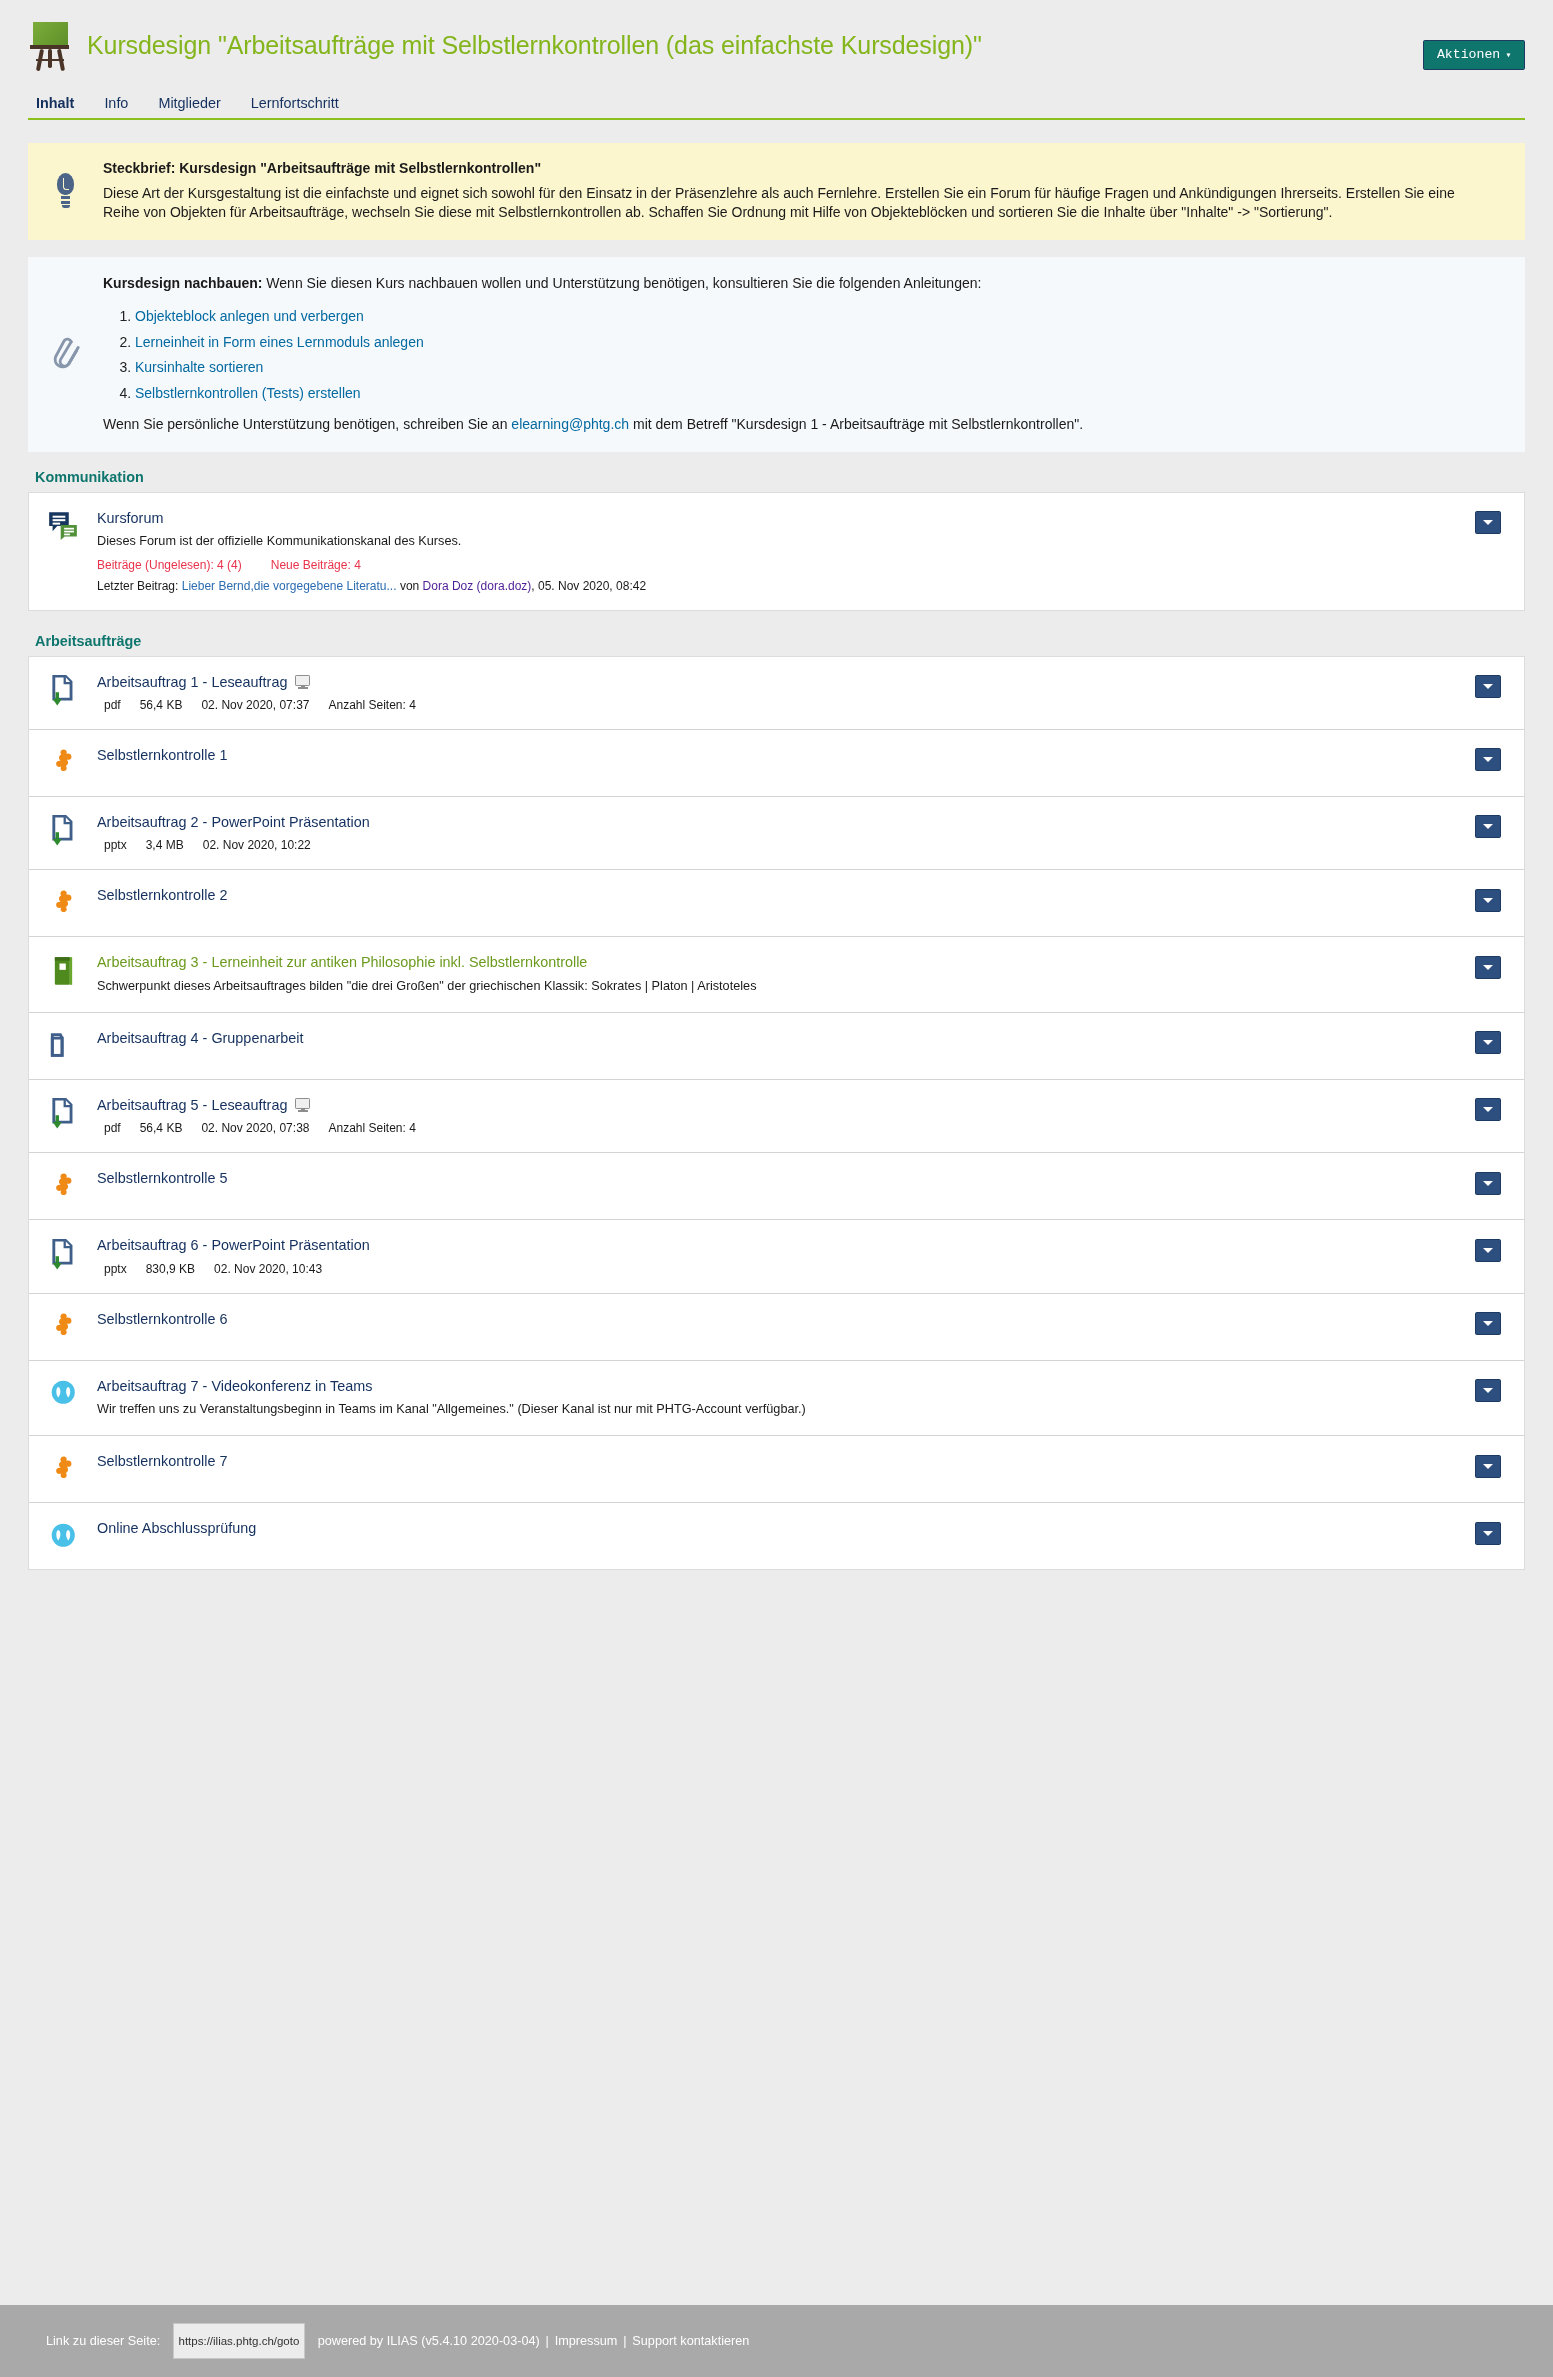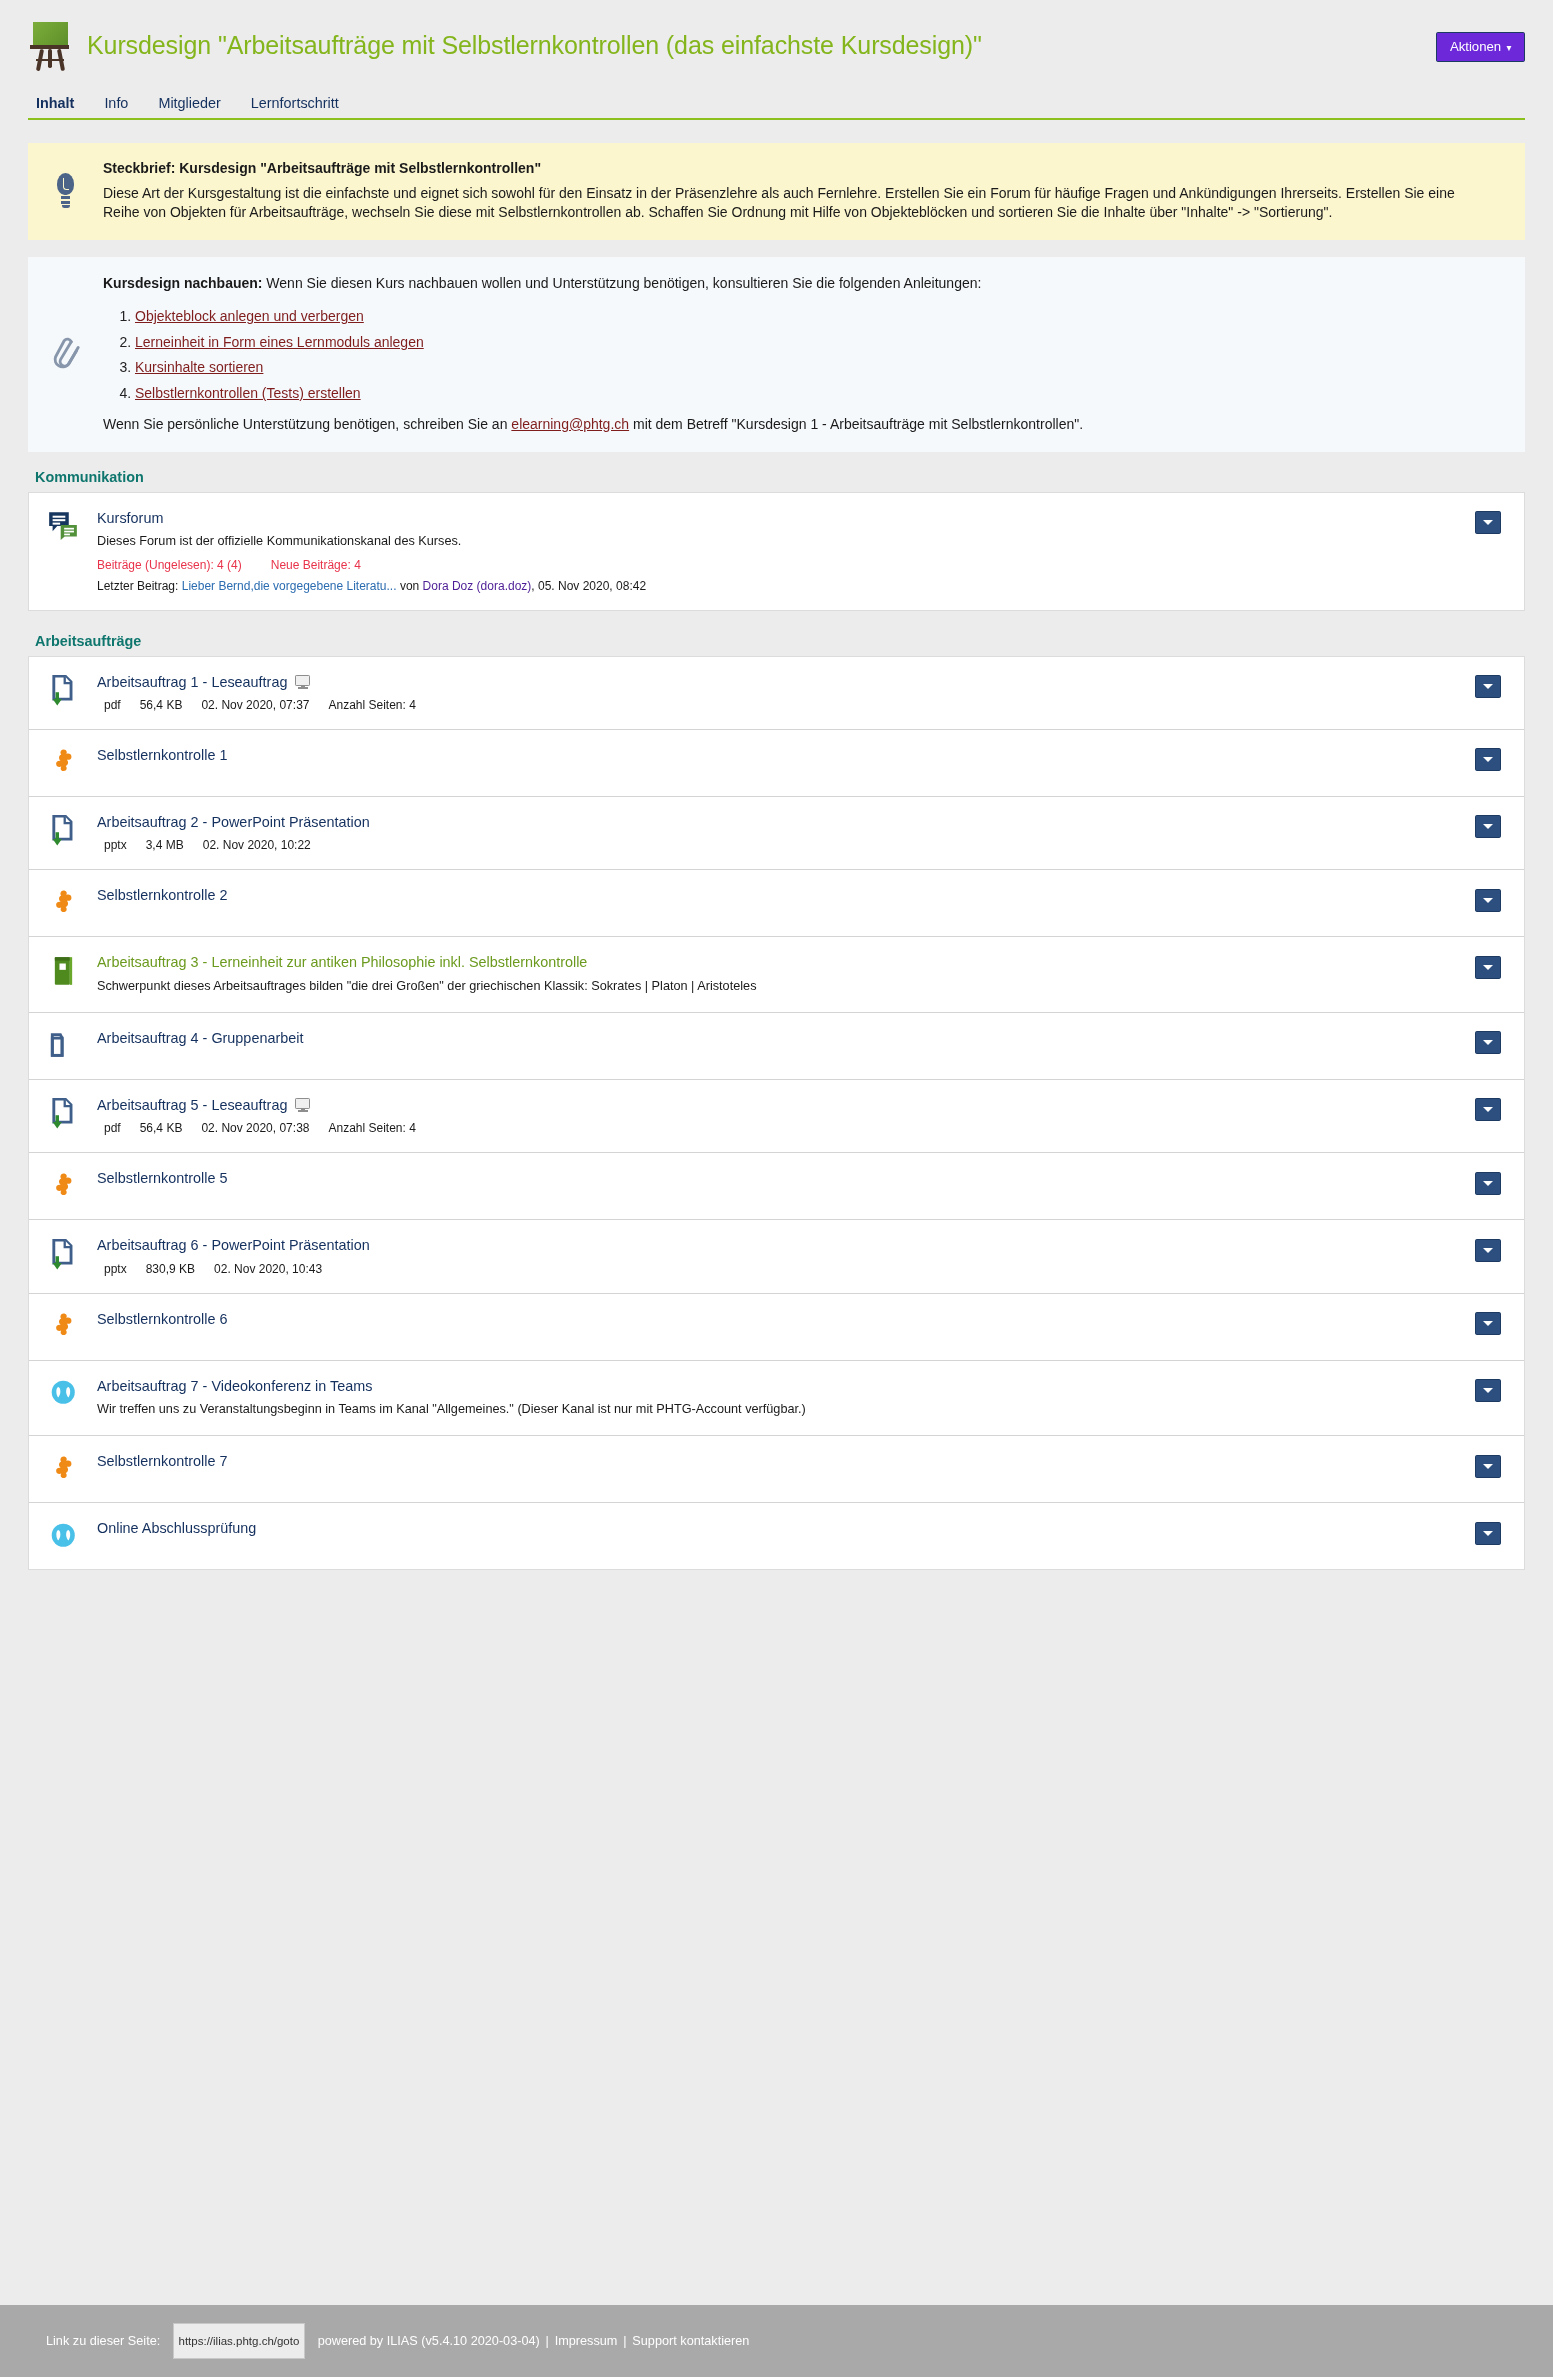--- a/index.html
+++ b/index.html
@@ -31,24 +31,24 @@
   .easel-leg-l { position:absolute; left:9.8px; top:29px; width:3.5px; height:22px; background:#4a3428; transform:rotate(11deg); border-radius:1.7px; }
   .easel-leg-r { position:absolute; left:30.5px; top:29px; width:3.5px; height:22px; background:#4a3428; transform:rotate(-11deg); border-radius:1.7px; }
   .easel-leg-c { position:absolute; left:20px; top:29px; width:3.5px; height:19.6px; background:#4a3428; border-radius:1.7px; }
   .easel-bar   { position:absolute; left:8px; top:39px; width:28px; height:2.9px; background:#4a3428; }
 
   .page-title {
     color:#84b51c; font-size:25px; font-weight:400; line-height:1.15;
     letter-spacing:-0.1px;
   }
   .actions-btn {
-    background:#6d28d9; color:#fff; border:0.6px solid #1d3a63;
+    background:#0f766e; color:#fff; border:0.6px solid #1d3a63;
     font-size:13.2px; padding:6.3px 12.7px 7px 12.7px; border-radius:1.7px;
-    cursor:pointer; white-space:nowrap; flex:0 0 auto; margin-top:12px;
-    font-family:Liberation Sans, sans-serif;
+    cursor:pointer; white-space:nowrap; flex:0 0 auto; margin-top:20px;
+    font-family:Liberation Mono, monospace;
   }
   .actions-btn .caret { display:inline-block; margin-left:5.2px; font-size:9.8px; }
 
   
   .tabs {
     margin:23px 28px 0 28px;
     border-bottom:2.9px solid #8cc01c;
     display:flex; align-items:flex-end; gap:0;
   }
   .tab {
@@ -82,21 +82,21 @@
   .bulb-n1 { position:absolute; left:6.3px; top:23px; width:9.2px; height:2.9px; background:#4b6487; }
   .bulb-n2 { position:absolute; left:6.3px; top:28px; width:9.2px; height:2.9px; background:#4b6487; }
   .bulb-n3 { position:absolute; left:7px; top:32px; width:8px; height:3.5px; background:#4b6487; border-radius:0 0 2.3px 2.3px; }
 
   
   .clip { width:28px; height:37px; }
 
   ol.links { margin:15px 0 15px 0; padding-left:32px; font-size:14px; line-height:1.0; }
   ol.links li { margin-bottom:11.5px; }
   ol.links a, .panel-text a {
-    color:#7f1d1d; text-decoration:underline; cursor:pointer;
+    color:#0369a1; cursor:pointer;
   }
 
   
   .block-head {
     color:#0f766e; font-size:14.4px; font-weight:bold; margin:10.4px 0 7px 7px;
   }
 
   
   .item-group { background:#fff; border:0.6px solid #dcdcdc; margin-bottom:22px; }
   .item-row {

